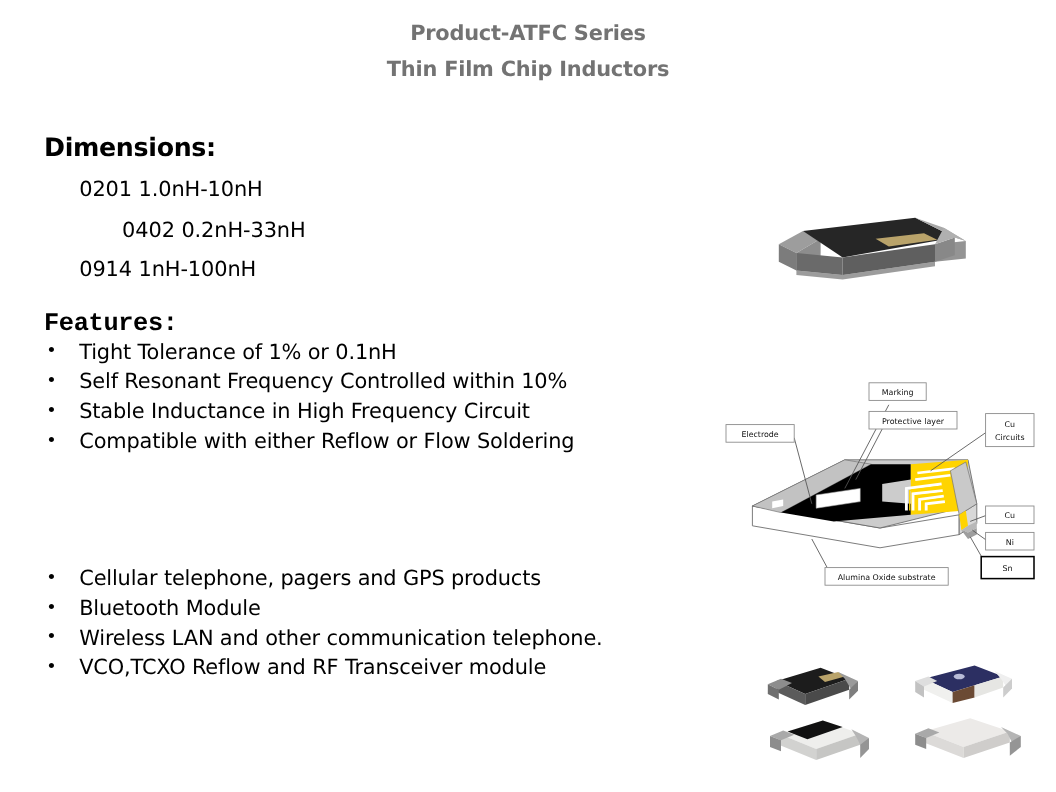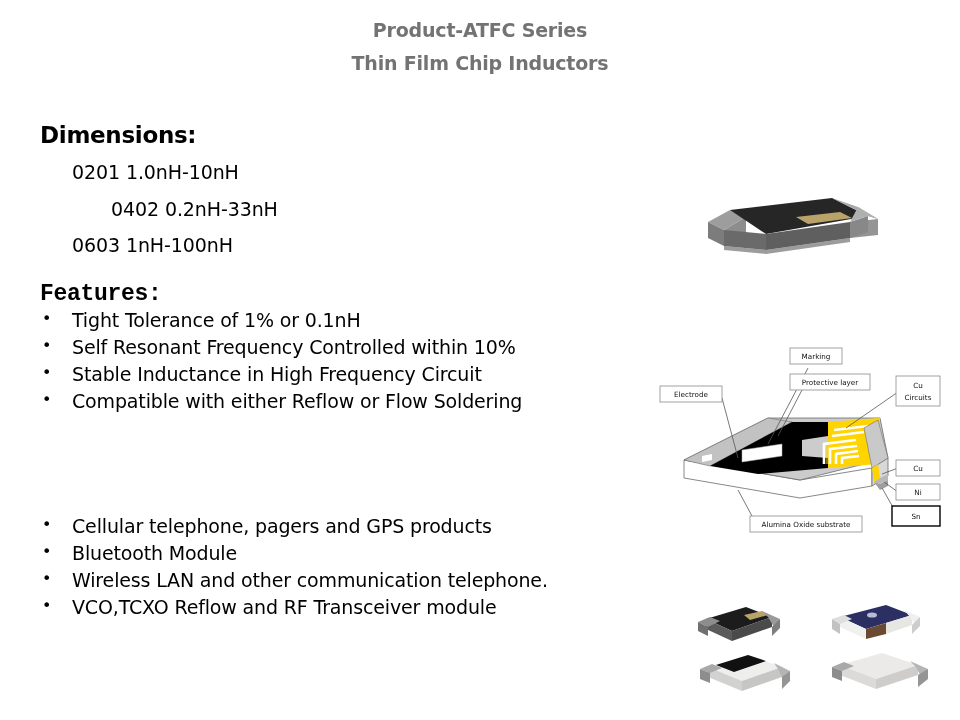--- a/index.html
+++ b/index.html
@@ -133,21 +133,21 @@
   <div class="tline">Product-ATFC Series</div>
   <div class="tline">Thin Film Chip Inductors</div>
 </div>
 
 <div id="content-column">
 
   <div class="section-heading" id="heading-dimensions">Dimensions:</div>
 
   <div class="plain-line" id="dim-row-0">0201 1.0nH-10nH</div>
   <div class="plain-line" id="dim-row-1">0402  0.2nH-33nH</div>
-  <div class="plain-line" id="dim-row-2">0603  1nH-100nH</div>
+  <div class="plain-line" id="dim-row-2">0914  1nH-100nH</div>
 
   <div class="section-heading" id="heading-features">Features:</div>
 
   <div class="bullet-row" id="feat-row-0">
     <span class="bullet-dot">•</span>
     <span class="bullet-text">Tight Tolerance of 1% or 0.1nH</span>
   </div>
   <div class="bullet-row" id="feat-row-1">
     <span class="bullet-dot">•</span>
     <span class="bullet-text">Self Resonant Frequency Controlled within 10%</span>

